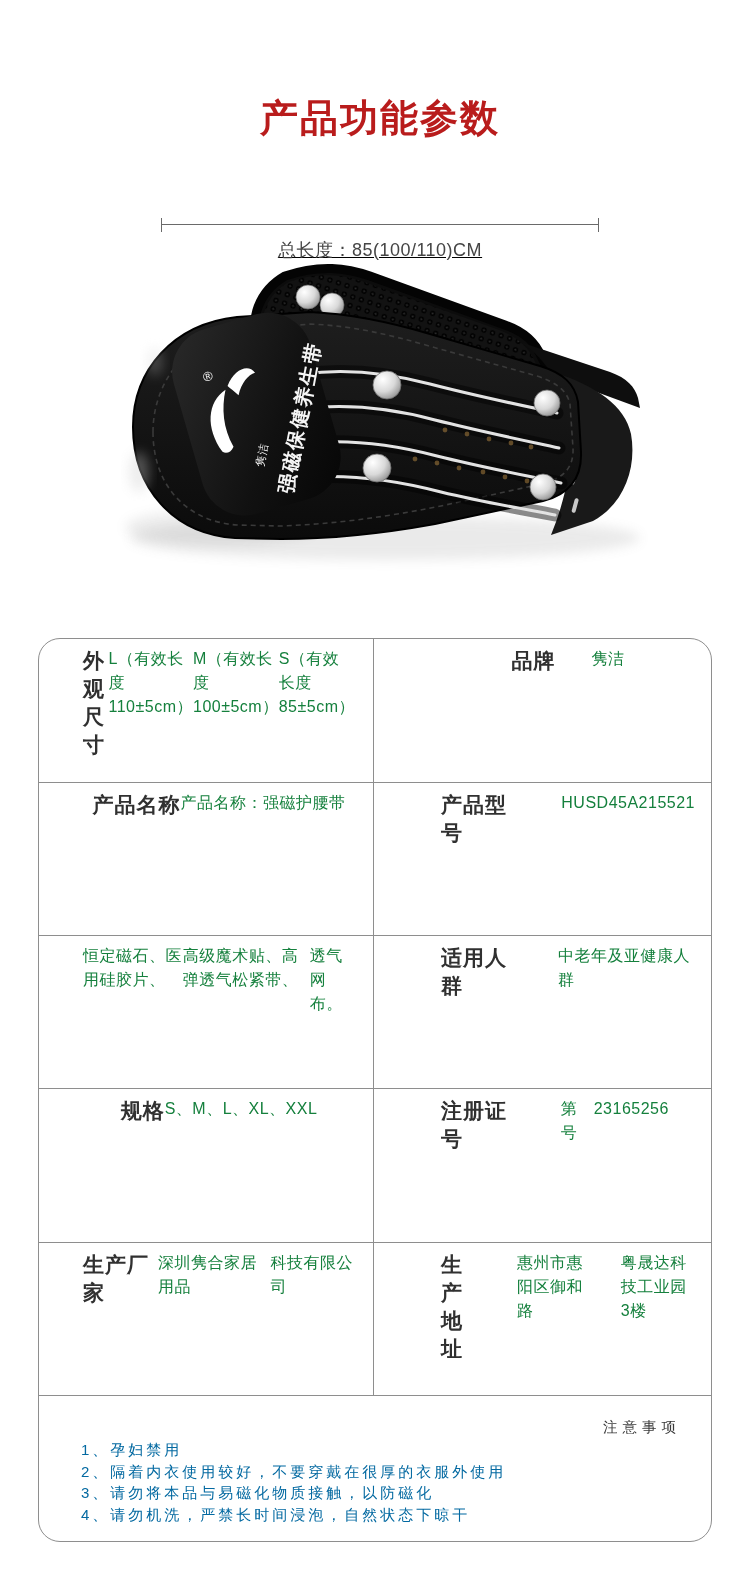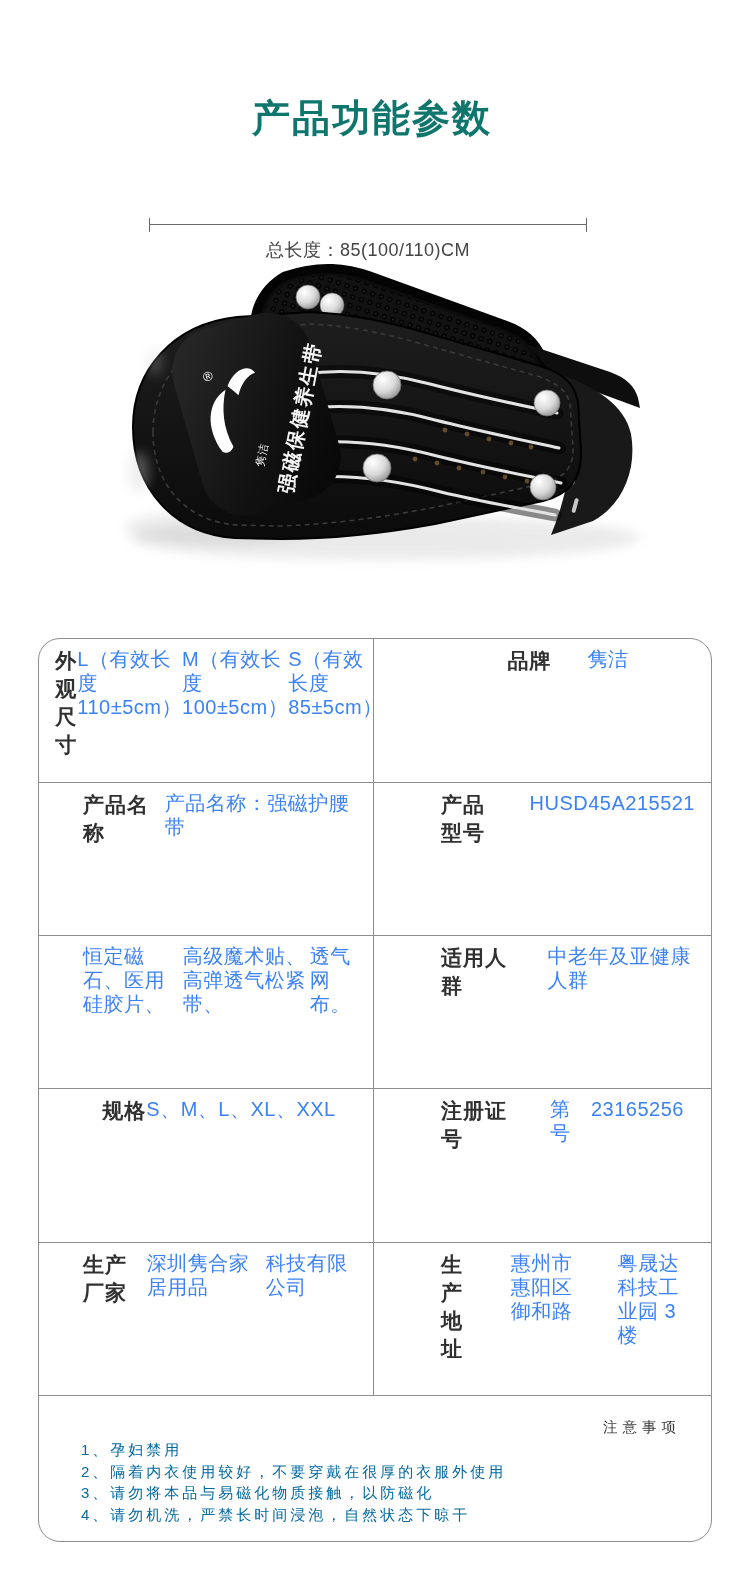--- a/index.html
+++ b/index.html
@@ -1,37 +1,37 @@
 <!DOCTYPE html>
 <html><head>
 <meta charset="utf-8">
 <style>
   html,body{margin:0;padding:0;background:#ffffff;}
   body{font-family:"Liberation Sans","DejaVu Sans",sans-serif;}
   .page{position:relative;width:750px;height:1584px;margin:0 auto;background:#fff;overflow:hidden;}
 
-  .page-title{position:absolute;top:97px;left:8px;width:728px;text-align:center;
-    font-size:38px;font-weight:bold;color:#0f766e;letter-spacing:2px;line-height:42px;}
-
-  .dim-wrap{position:absolute;left:149px;top:218px;width:438px;}
+  .page-title{position:absolute;top:97px;left:16px;width:728px;text-align:center;
+    font-size:38px;font-weight:bold;color:#b91c1c;letter-spacing:2px;line-height:42px;}
+
+  .dim-wrap{position:absolute;left:161px;top:218px;width:438px;text-decoration:underline;}
   .dim-line{position:relative;height:14px;border-left:1px solid #6a6a6a;border-right:1px solid #6a6a6a;}
   .dim-line::after{content:"";position:absolute;left:0;right:0;top:6px;height:1px;background:#6a6a6a;}
   .dim-label{margin-top:6px;text-align:center;font-size:18px;color:#454545;letter-spacing:0.5px;}
 
   .product-svg{position:absolute;left:85px;top:262px;width:580px;height:310px;}
 
   .spec-table{position:absolute;left:38px;top:638px;width:674px;height:904px;
     border:1px solid #8e8e8e;border-radius:22px;overflow:hidden;box-sizing:border-box;
     display:grid;grid-template-rows:144px 153px 153px 154px 153px 1fr;}
   .t-row{display:grid;grid-template-columns:334px 1fr;border-bottom:1px solid #8e8e8e;box-sizing:border-box;}
   .cell{display:flex;flex-direction:row;justify-content:center;box-sizing:border-box;padding-top:8px;}
   .cell.left{padding-left:44px;padding-right:18px;}
   .cell.right{border-left:1px solid #8e8e8e;padding-left:67px;padding-right:16px;gap:36px;}
   .cell-header{font-size:21px;font-weight:bold;color:#303030;margin-bottom:11px;letter-spacing:1px;}
-  .cell-line{font-size:20px;color:#3b82f6;line-height:24px;letter-spacing:0.5px;}
+  .cell-line{font-size:16px;color:#15803d;line-height:24px;letter-spacing:0.5px;}
   .notes{padding:21px 30px 0 42px;box-sizing:border-box;}
   .notes-title{font-size:14.5px;color:#3a3a3a;letter-spacing:5px;line-height:21px;margin-bottom:1px;text-align:right;}
   .notes-item{font-size:15px;color:#0369a1;letter-spacing:3px;line-height:21.5px;}
 </style>
 </head>
 <body>
 
 <div class="page">
 
   <div class="page-title">产品功能参数</div>

